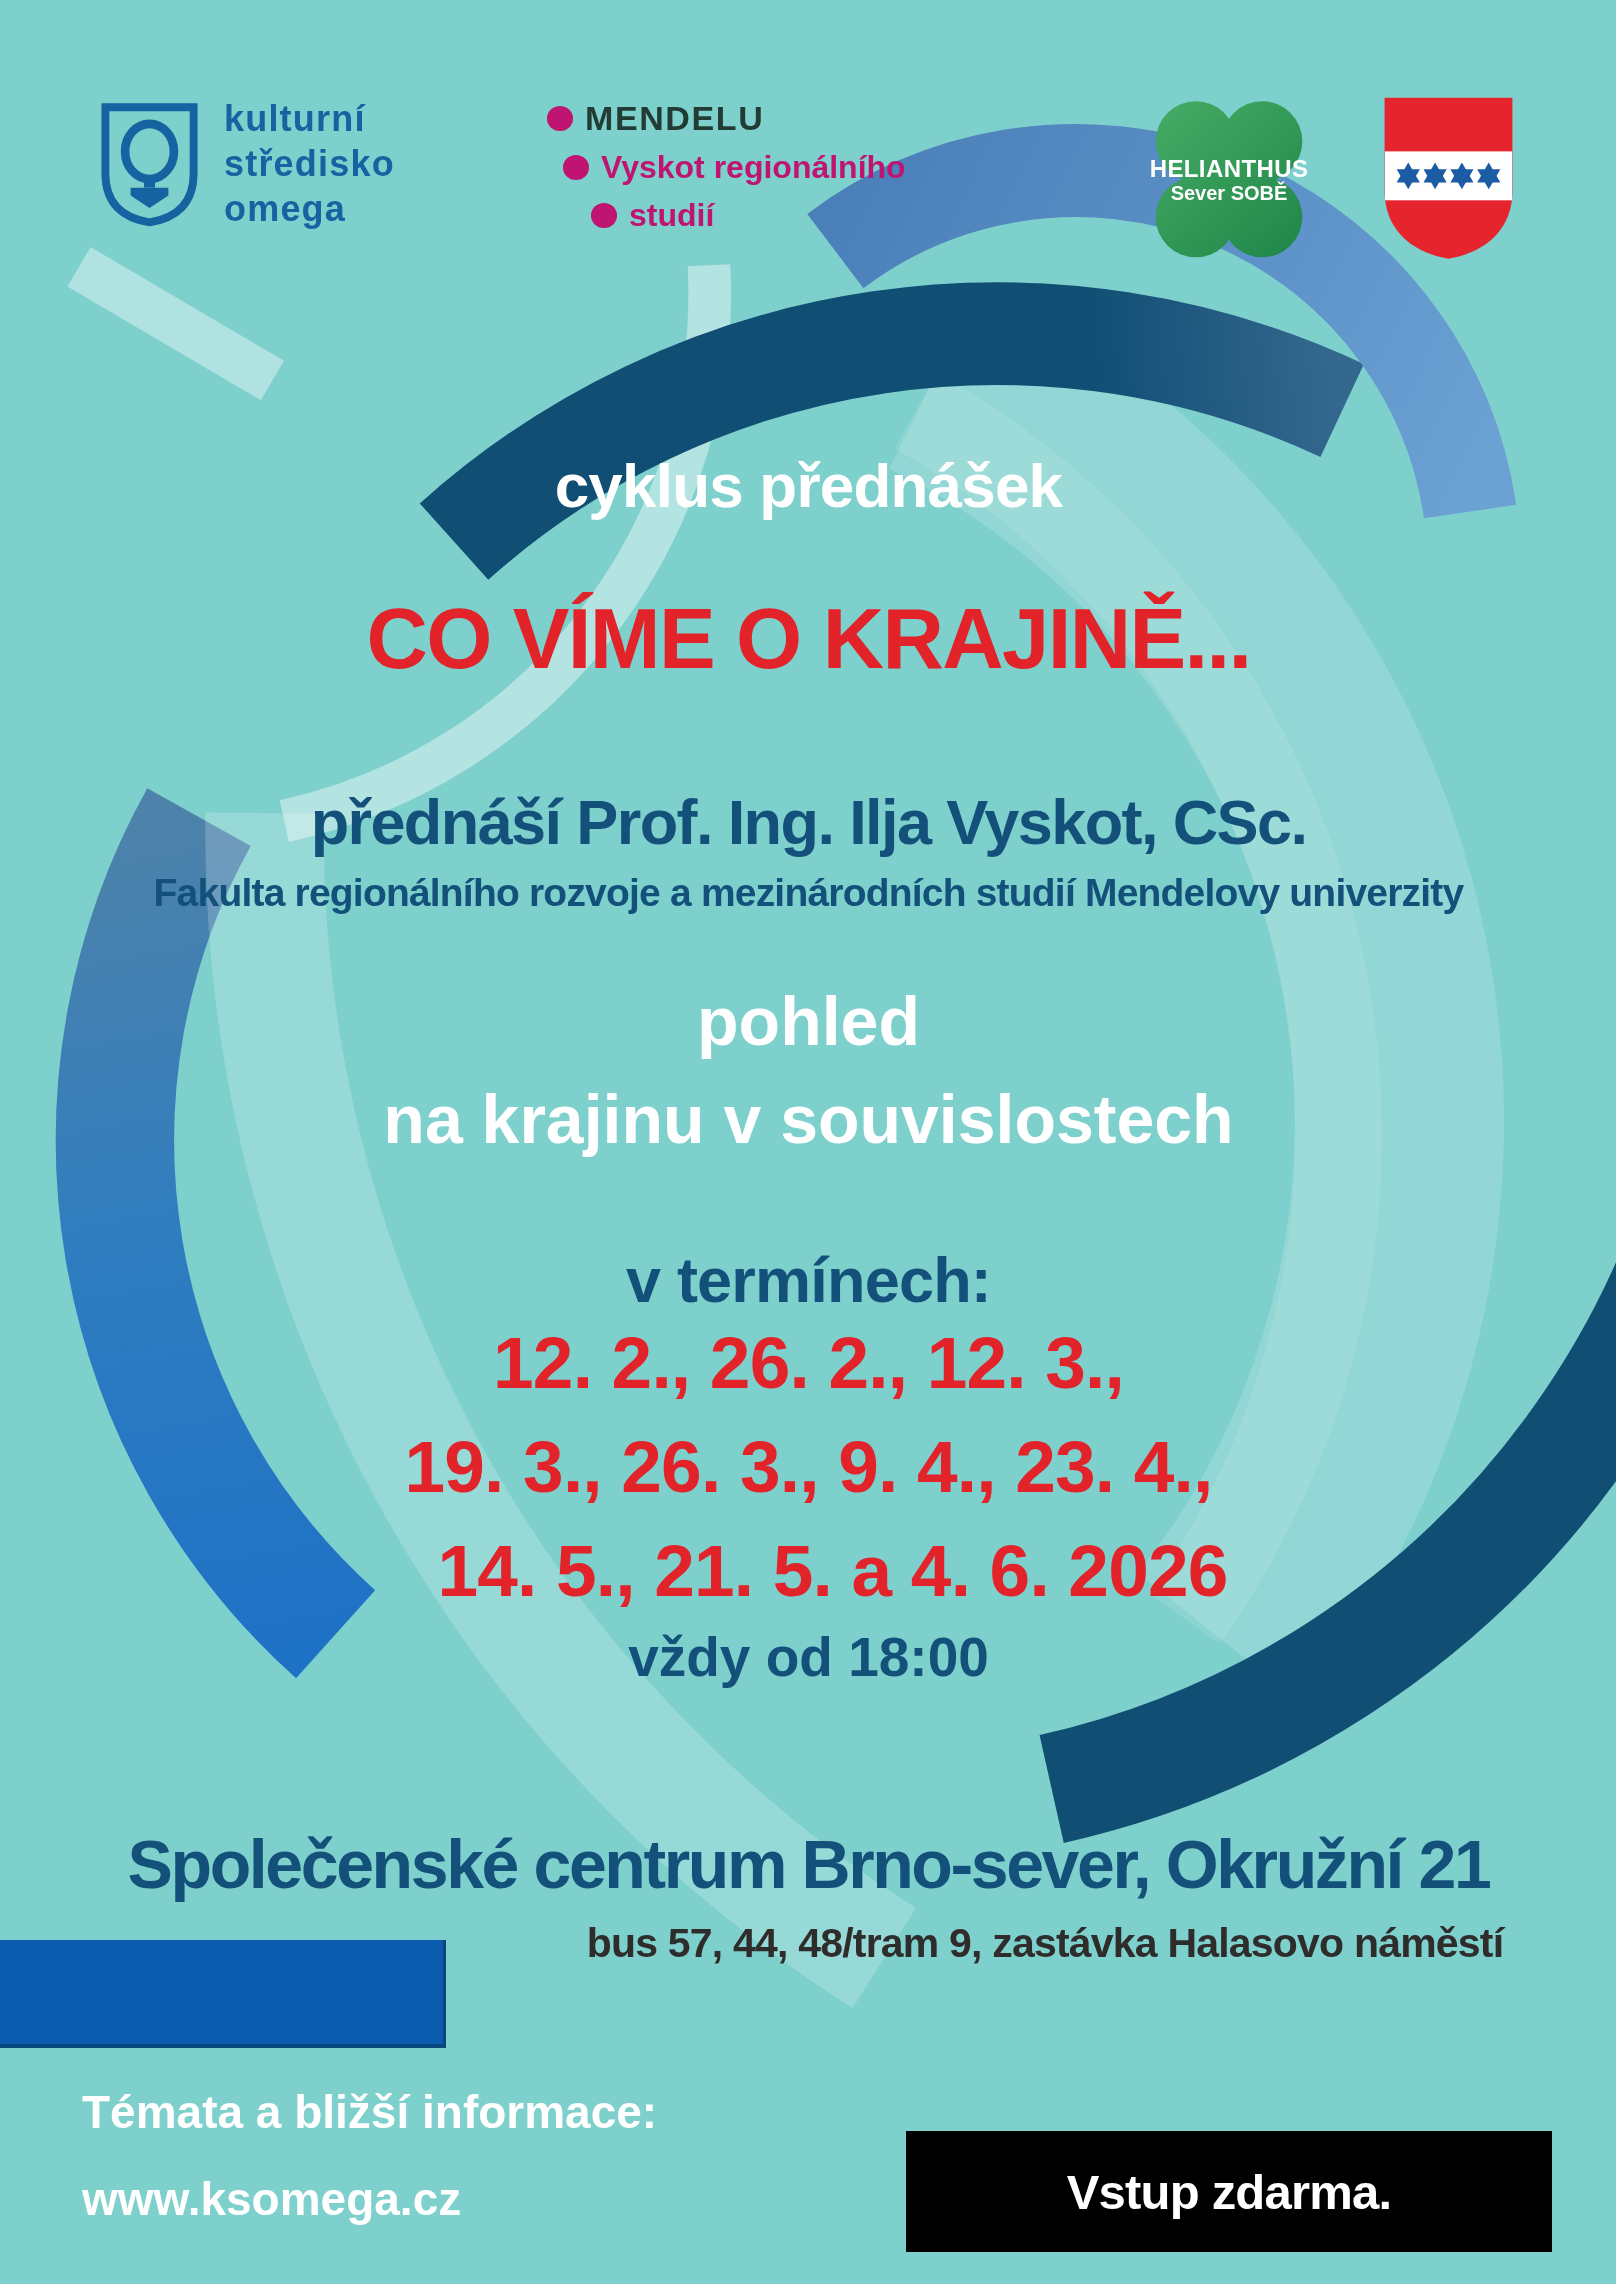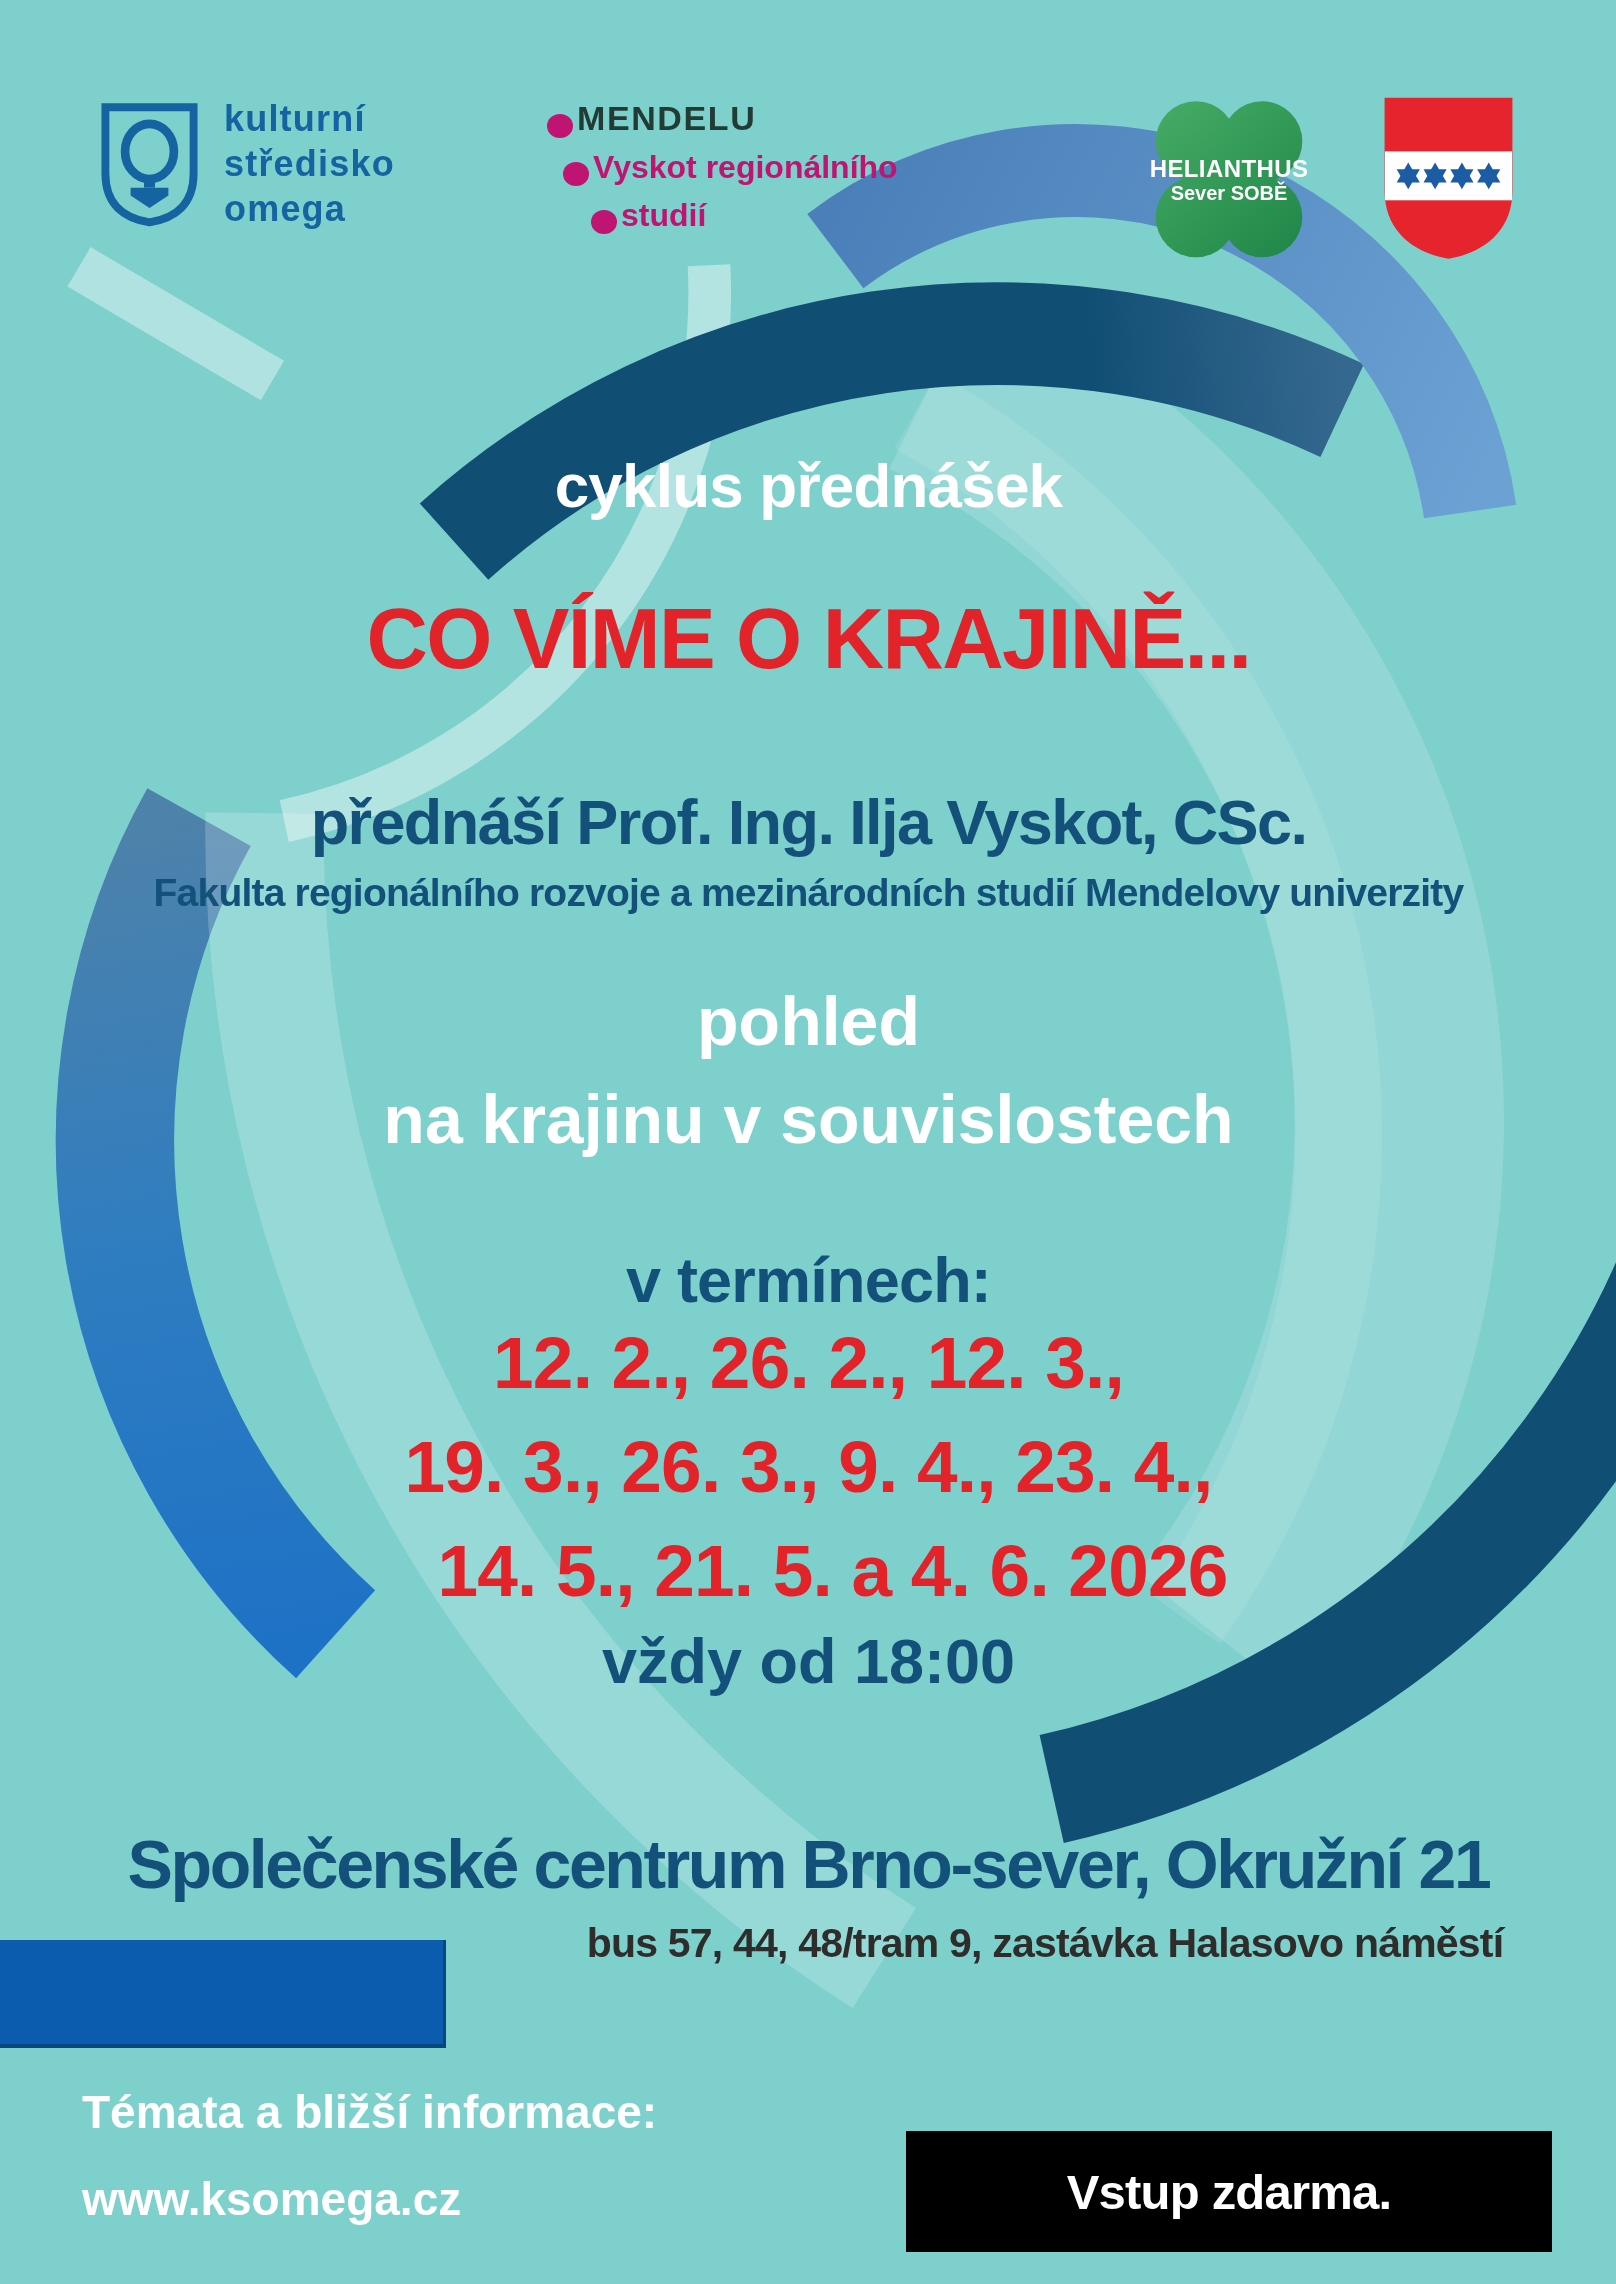--- a/index.html
+++ b/index.html
@@ -10,21 +10,21 @@
     font-weight:700;
   }
   svg.bg{position:absolute;left:0;top:0;width:100%;height:100%;}
   .abs{position:absolute;}
   .ctr{left:0;width:100%;text-align:center;line-height:1;white-space:nowrap;}
 
   
   .omega-logo{left:99px;top:96px;display:flex;align-items:center;gap:24px;}
   .omega-text{color:#1563a0;font-size:36px;line-height:45px;letter-spacing:1.2px;}
   .mendelu-logo{left:547px;top:99px;}
-  .mrow{display:flex;align-items:flex-end;gap:4px;margin-bottom:11px;}
+  .mrow{display:flex;align-items:center;gap:12px;margin-bottom:11px;}
   .mrow.i1{margin-left:16px;} .mrow.i2{margin-left:30px;} .mrow.i3{margin-left:44px;}
   .mdot{width:26px;height:24.5px;border-radius:50%;background:#c01473;flex:0 0 auto;}
   .mlabel{font-size:32px;color:#c01473;letter-spacing:0;}
   .mrow.i0 .mlabel{font-size:34px;color:#223c35;letter-spacing:1.6px;}
   .helianthus{left:1154px;top:98px;width:150px;height:164px;}
   .helianthus .clover-text{
     position:absolute;left:0;top:0;width:100%;height:100%;
     display:flex;flex-direction:column;align-items:center;justify-content:center;
     color:#fff;line-height:1.15;
   }
@@ -36,21 +36,21 @@
   .kicker  {top:455px; font-size:62px; color:#ffffff; letter-spacing:-0.8px;}
   .title   {top:596px; font-size:85px;color:#e22329; letter-spacing:-1.6px;}
   .speaker {top:791px;font-size:63px; color:#14517a; letter-spacing:-1.6px;}
   .faculty {top:873px;font-size:39px; color:#14517a; letter-spacing:-0.8px;}
   .sub1    {top:987px;font-size:68px; color:#ffffff;}
   .sub2    {top:1085px;font-size:68px; color:#ffffff;}
   .dlabel  {top:1249px;font-size:63px; color:#14517a; letter-spacing:-0.8px;}
   .dline1  {top:1326px;font-size:73px; color:#e22329; letter-spacing:-0.8px;}
   .dline2  {top:1430px;font-size:73px; color:#e22329; letter-spacing:-0.8px;}
   .dline3  {top:1534px;font-size:73px; color:#e22329; letter-spacing:-0.8px;padding-left:24px;}
-  .timenote{top:1630px;font-size:63px; color:#14517a;}
+  .timenote{top:1630px;font-size:55px; color:#14517a;}
   .venue   {top:1830px;font-size:68px; color:#14517a; letter-spacing:-2.4px;}
   .transport{top:1923px;left:505px;width:1080px;text-align:center;font-size:41px;color:#2e2d2b;letter-spacing:-0.8px;line-height:1;white-space:nowrap;}
   .bluebar {left:0;top:1940px;width:443px;height:104px;background:#0b5caf;border-bottom:4px solid #09477f;border-right:3.2px solid #09477f;}
   .info1   {left:82px;top:2089px;font-size:46px;color:#ffffff;line-height:1;white-space:nowrap;}
   .info2   {left:82px;top:2176px;font-size:46px;color:#ffffff;line-height:1;white-space:nowrap;}
   .vstup   {left:906px;top:2131px;width:646px;height:121px;background:#000000;
             display:flex;align-items:center;justify-content:center;}
   .vstup span{color:#fff;font-size:49px;letter-spacing:-0.8px;}
 </style>
 </head>

